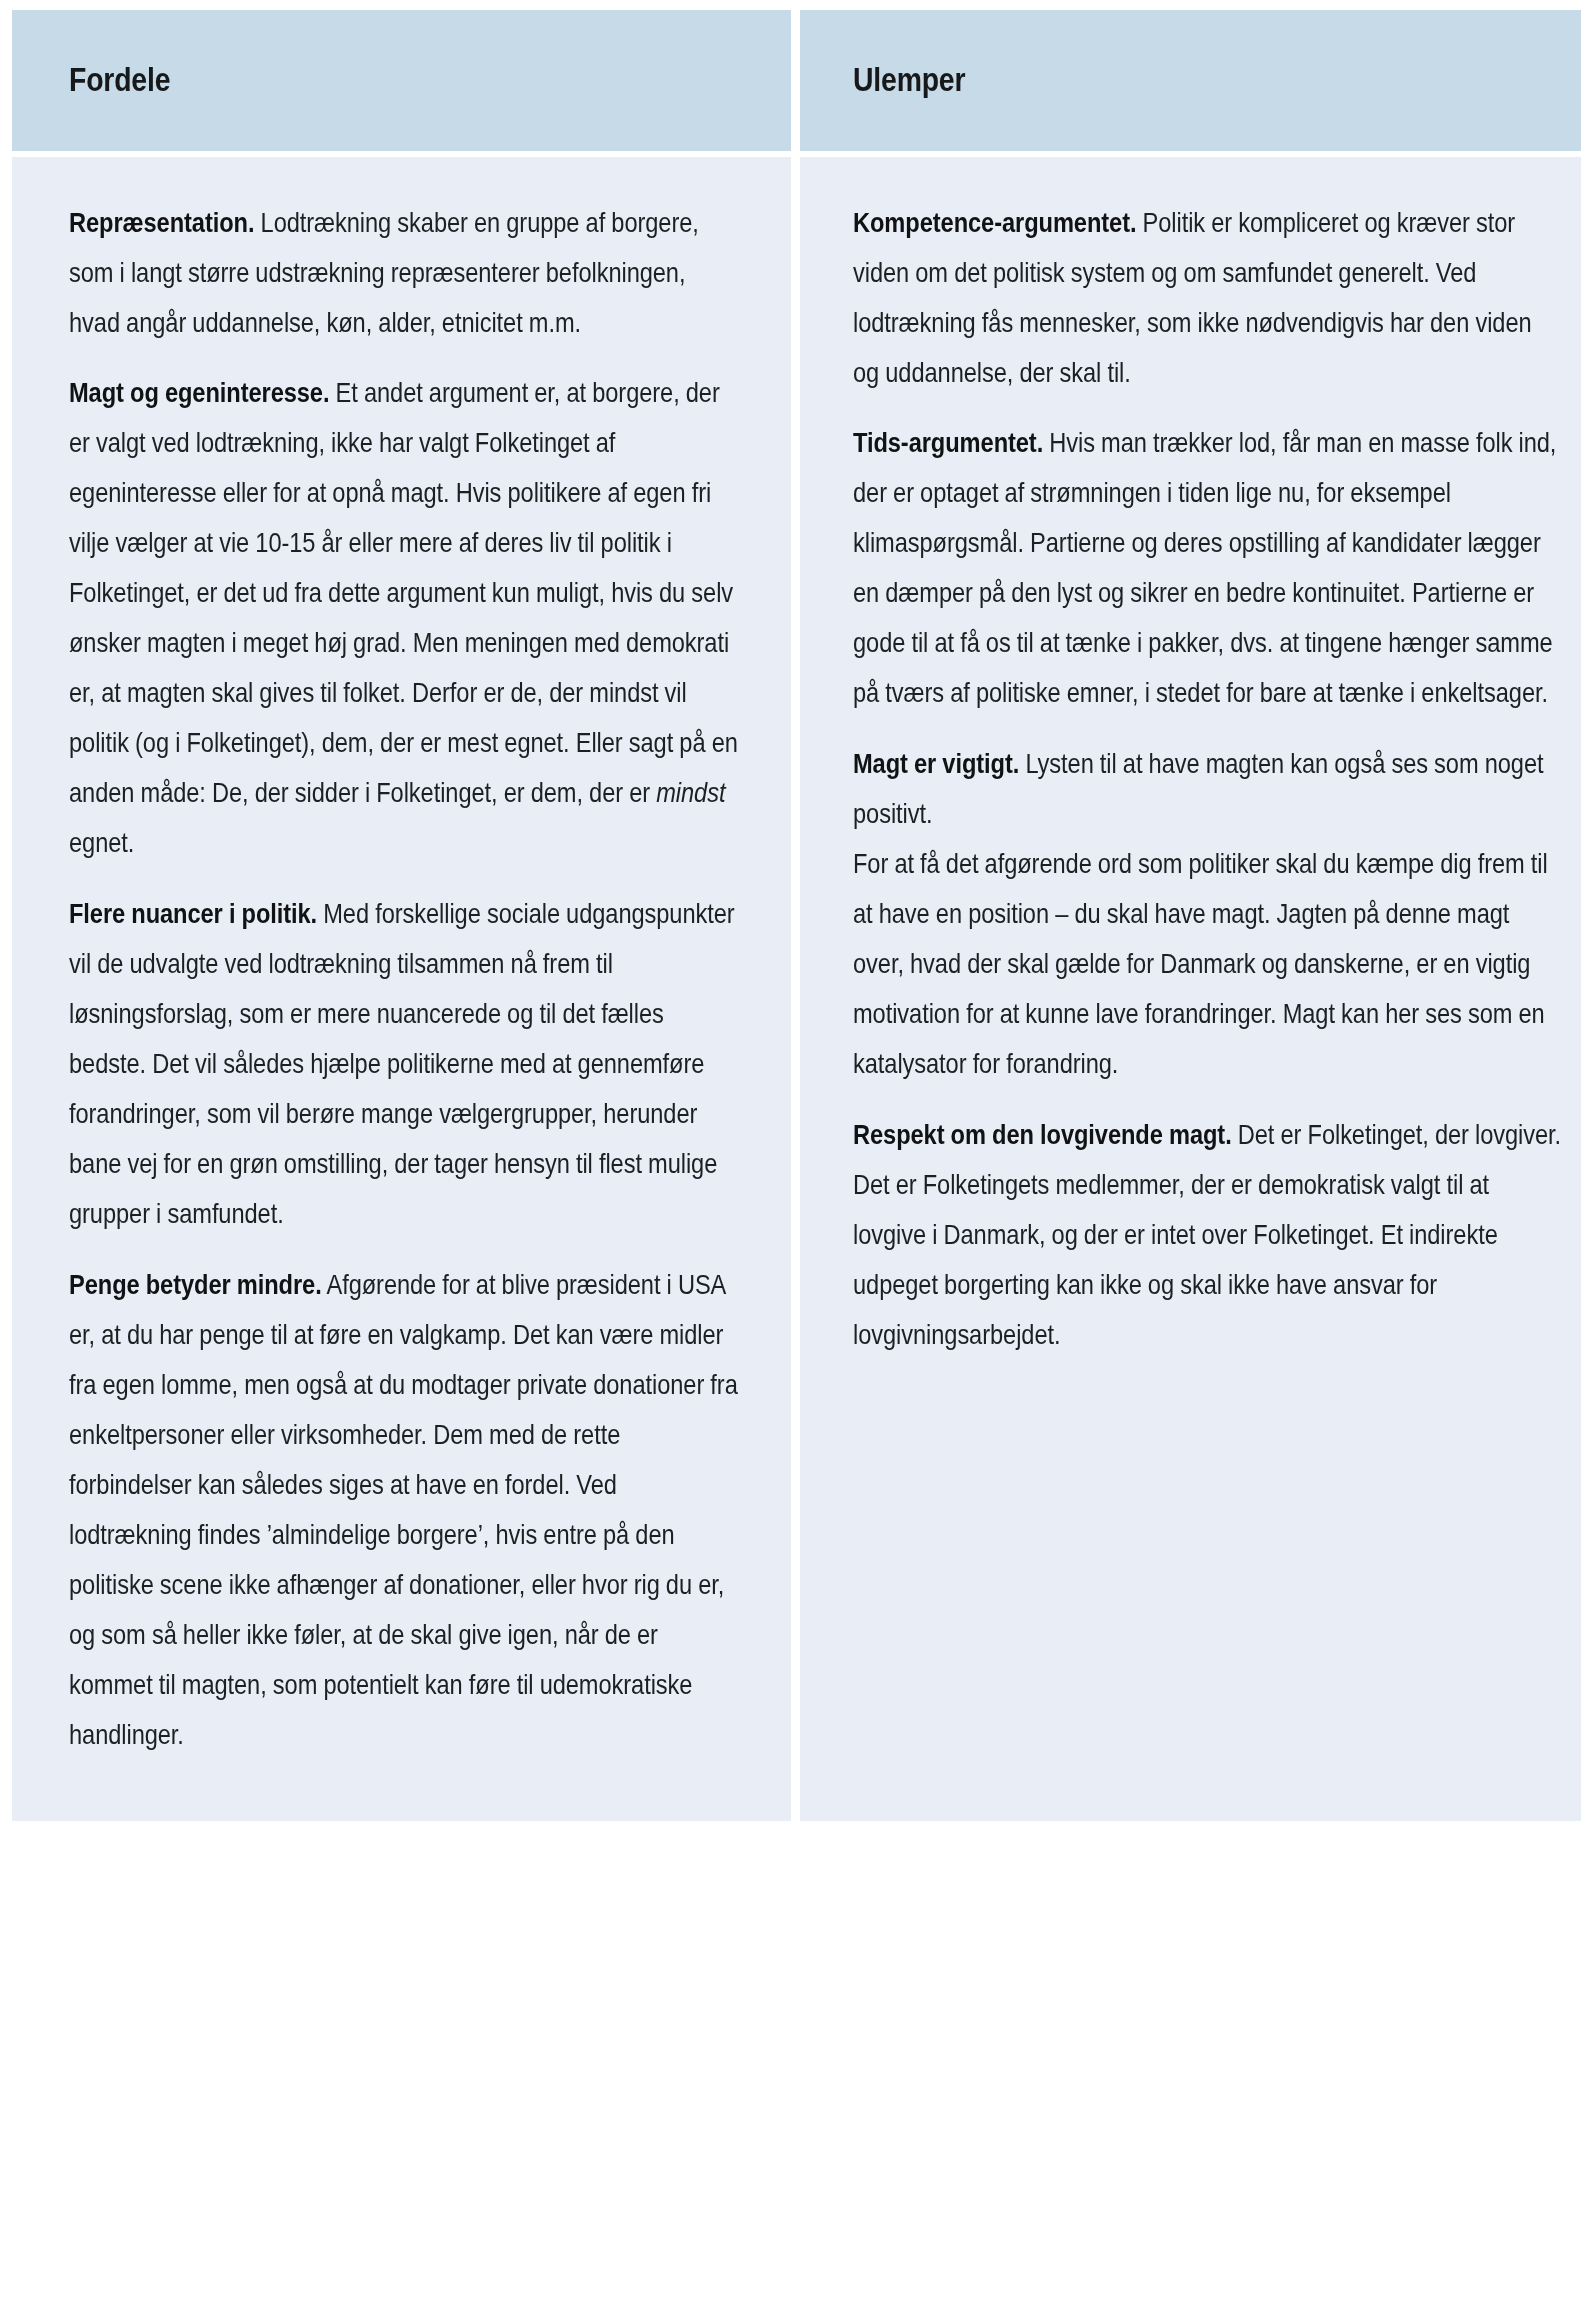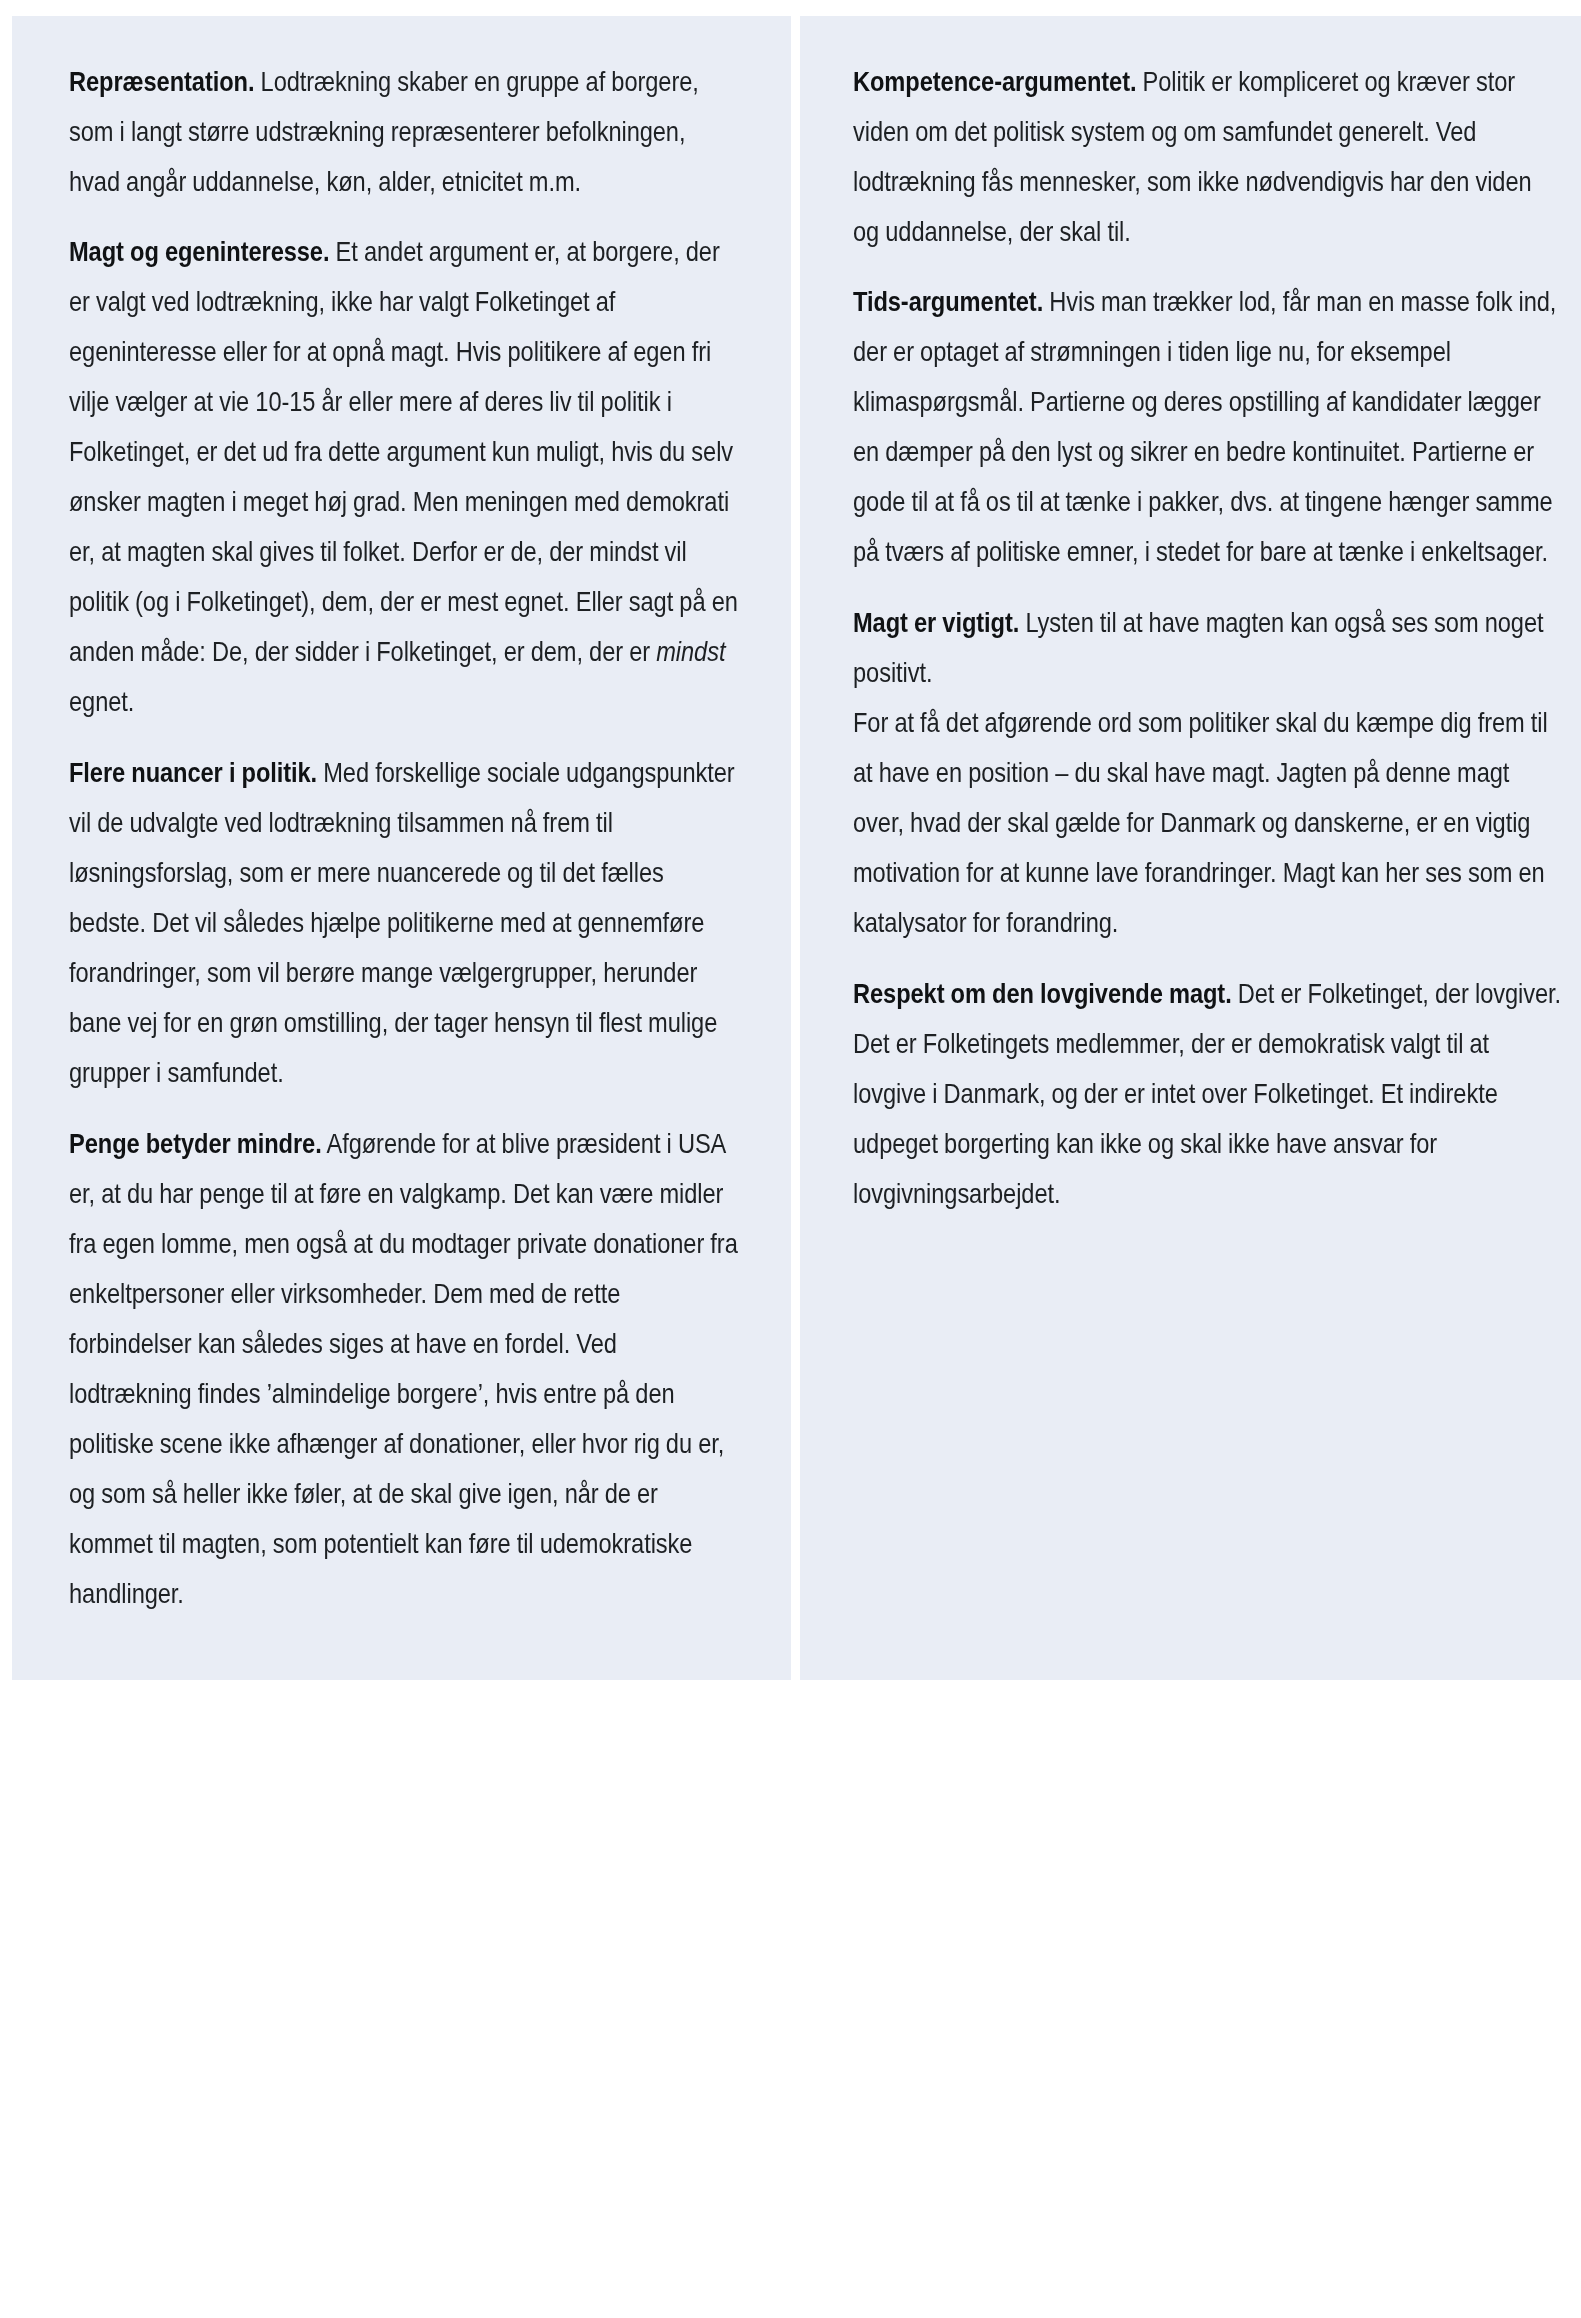--- a/index.html
+++ b/index.html
@@ -93,20 +93,28 @@
   }
 
   
   .para.tight { margin-bottom: 0; }
 </style>
 </head>
 <body>
 
 <div class="table-wrap">
 
+  <div class="header-row">
+    <div class="header-cell left">
+      <span class="header-title">Fordele</span>
+    </div>
+    <div class="header-cell right">
+      <span class="header-title">Ulemper</span>
+    </div>
+  </div>
 
   <div class="header-gap"></div>
 
   <div class="body-row">
 
     <div class="body-cell left">
 
       <p class="para">
         <span class="lead">Repræsentation.</span><span> Lodtrækning skaber en gruppe af borgere, som i langt større udstrækning repræsenterer befolkningen, hvad angår uddannelse, køn, alder, etnicitet m.m.</span>
       </p>

